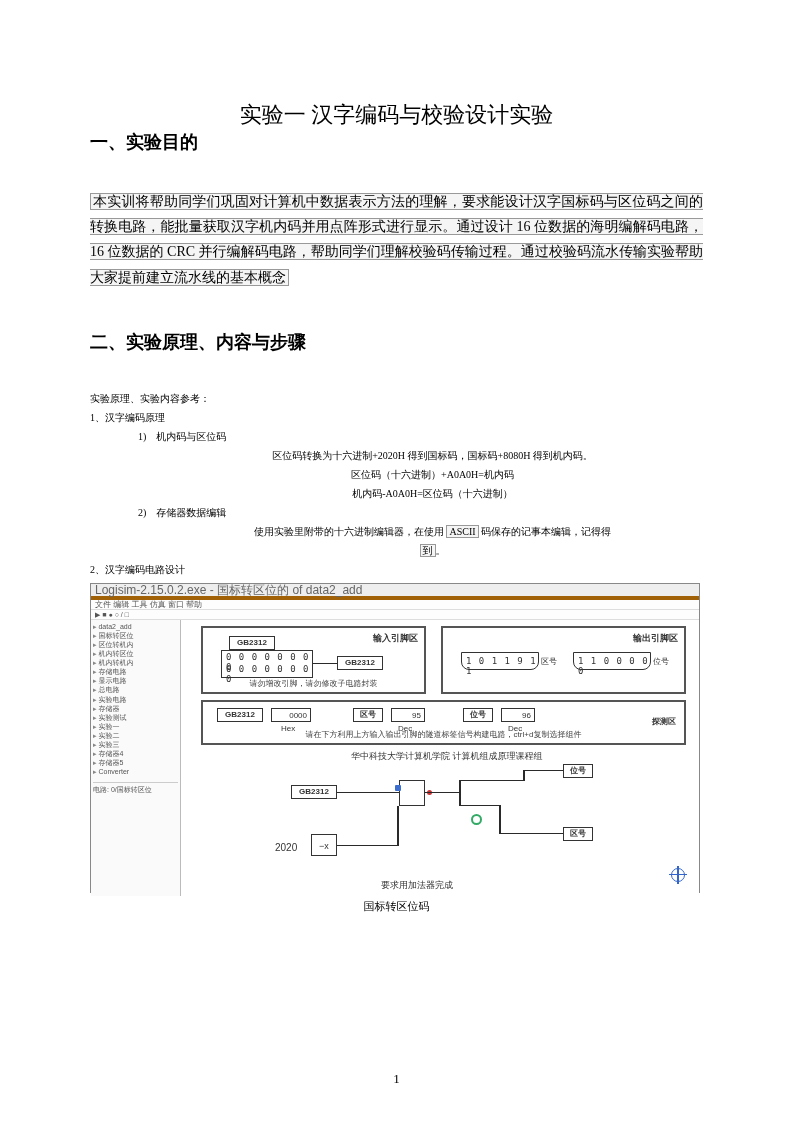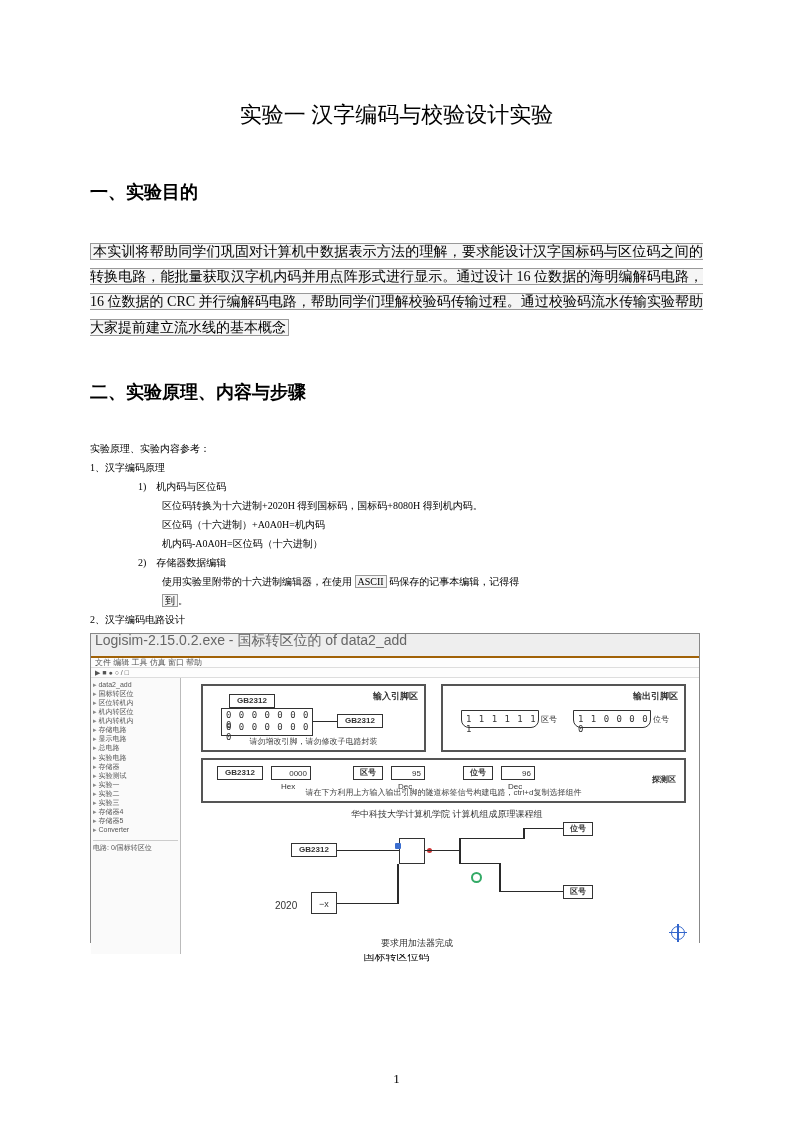--- a/index.html
+++ b/index.html
@@ -9,21 +9,20 @@
     background: #fff;
     font-family: "SimSun", "宋体", serif;
     color: #000;
     position: relative;
     padding: 100px 90px 40px 90px;
   }
   .title {
     text-align: center;
     font-size: 22px;
     font-weight: normal;
-    margin-bottom: 50px;
     font-family: "SimSun", "宋体", serif;
   }
   .section-heading {
     font-size: 18px;
     margin-bottom: 35px;
     font-family: "SimSun", "宋体", serif;
   }
   .para {
     font-size: 14px;
     line-height: 1.8;
@@ -34,37 +33,37 @@
     border: 1px solid #999;
     background: #f5f5f5;
     padding: 0 2px;
   }
   .content-block {
     font-size: 10px;
     line-height: 1.9;
   }
   .list-lvl1 { margin-left: 0; }
   .list-lvl2 { margin-left: 48px; }
-  .list-lvl3 { margin-left: 72px; }
+  .list-lvl3 { margin-left: 72px; text-align: center; }
   .diagram-container {
     margin-top: 4px;
     border: 1px solid #888;
     width: 610px;
     height: 310px;
     background: #fdfdfd;
     position: relative;
     font-family: Arial, sans-serif;
     font-size: 9px;
     color: #333;
   }
   .titlebar {
-    height: 24px;
+    height: 16px;
     background: #eee;
-    border-bottom: 2px solid #a16207;
-    font-size: 14px;
+    border-bottom: 4px solid #a16207;
+    font-size: 12px;
     padding-left: 4px;
     line-height: 12px;
     color: #666;
   }
   .menubar {
     height: 10px;
     border-bottom: 1px solid #ddd;
     font-size: 8px;
     padding-left: 4px;
     line-height: 10px;
@@ -249,21 +248,21 @@
           <div class="pins" style="left:4px;top:13px;">0 0 0 0 0 0 0 0</div>
         </div>
         <div class="wire wire-dark" style="left:110px;top:35px;width:24px;height:1.5px;"></div>
         <div class="chip" style="left:134px;top:28px;width:46px;">GB2312</div>
         <div class="panel-footer">请勿增改引脚，请勿修改子电路封装</div>
       </div>
 
       <div class="panel panel-b">
         <div class="panel-label-r">输出引脚区</div>
         <div class="box" style="left:18px;top:24px;width:78px;height:18px;border-radius:0 0 8px 8px;">
-          <div class="pins" style="left:4px;top:3px;">1 1 1 1 1 1 1</div>
+          <div class="pins" style="left:4px;top:3px;">1 0 1 1 9 1 1</div>
         </div>
         <div class="tiny-label" style="left:98px;top:28px;">区号</div>
         <div class="box" style="left:130px;top:24px;width:78px;height:18px;border-radius:0 0 8px 8px;">
           <div class="pins" style="left:4px;top:3px;">1 1 0 0 0 0 0</div>
         </div>
         <div class="tiny-label" style="left:210px;top:28px;">位号</div>
       </div>
 
       <div class="panel panel-c">
         <div class="chip" style="left:14px;top:6px;width:46px;">GB2312</div>

